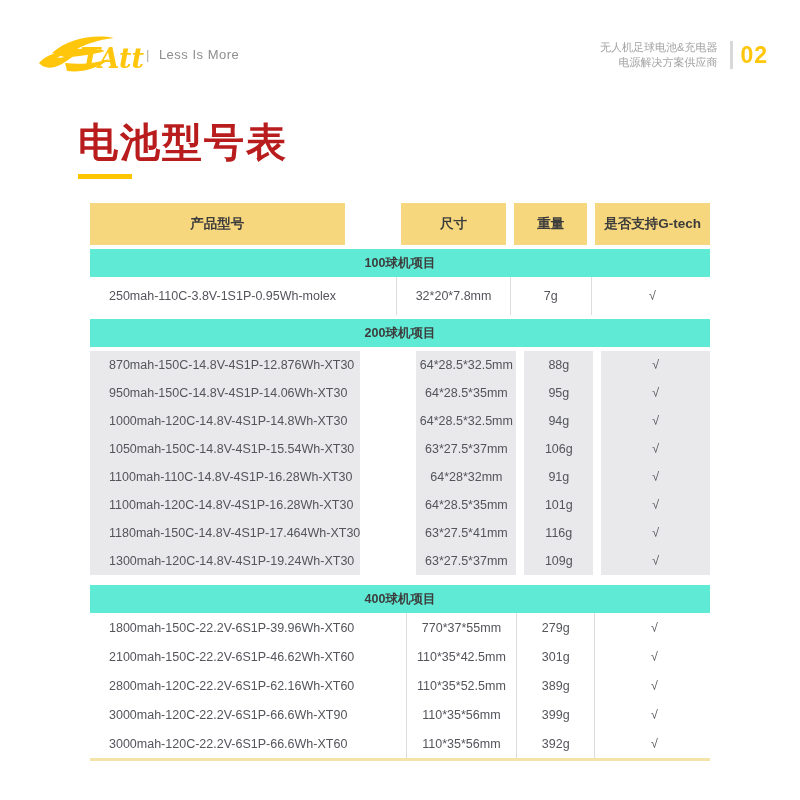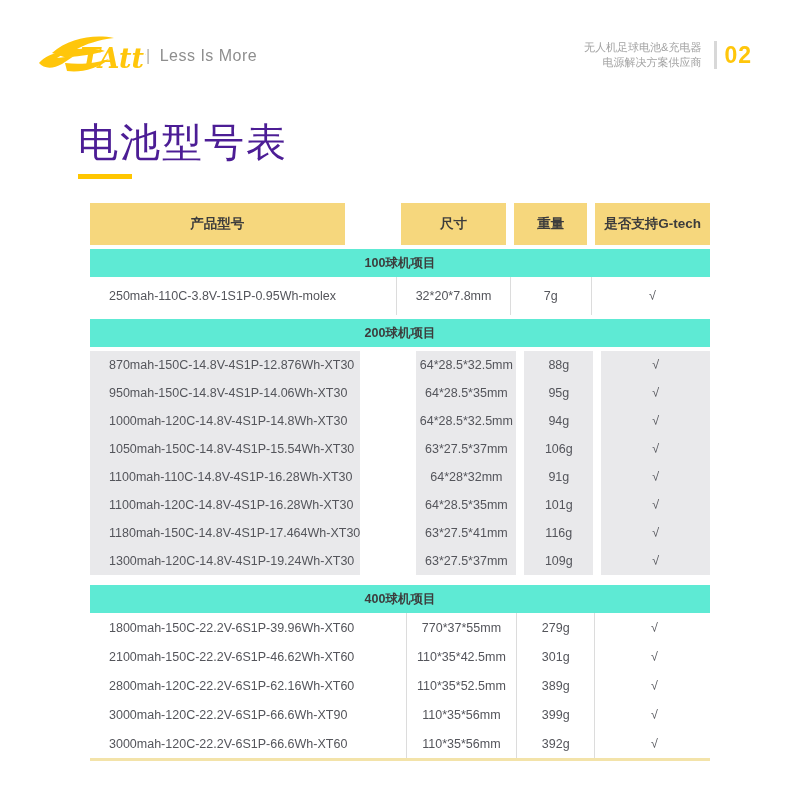--- a/index.html
+++ b/index.html
@@ -2,30 +2,30 @@
 <html><head>
 <meta charset="utf-8">
 <style>
   html,body{margin:0;padding:0;background:#ffffff;}
   .page{
     position:relative;width:800px;height:800px;background:#ffffff;overflow:hidden;
     font-family:"Liberation Sans",sans-serif;
   }
   
   .brand-logo{position:absolute;left:36px;top:30px;}
-  .brand-tagline{position:absolute;left:146px;top:47px;font-size:16px;color:#8e8e8e;letter-spacing:.5px;}
+  .brand-tagline{position:absolute;left:146px;top:47px;font-size:13px;color:#8e8e8e;letter-spacing:.5px;}
   .brand-tagline .pipe{color:#aeaeae;margin-right:9px;}
-  .header-right{position:absolute;right:48px;top:40px;display:flex;align-items:center;}
+  .header-right{position:absolute;right:32px;top:40px;display:flex;align-items:center;}
   .header-subtitle{text-align:right;font-size:11px;line-height:15px;color:#a3a3a3;}
   .header-divider{width:3px;height:28px;background:#d8d8d8;margin:0 7px 0 13px;}
   .page-number{font-size:23px;font-weight:bold;color:#FFC60B;letter-spacing:1px;}
 
   
   .title-block{position:absolute;left:78px;top:118px;}
-  .page-title{margin:0;font-size:40px;font-weight:normal;color:#4c1d95;letter-spacing:2px;line-height:48px;}
+  .page-title{margin:0;font-size:40px;font-weight:bold;color:#b91c1c;letter-spacing:2px;line-height:48px;}
   .title-underline{width:54px;height:5px;background:#FFC600;margin-top:8px;}
 
   
   .battery-table{position:absolute;left:90px;top:203px;width:620px;}
   .thead{display:flex;gap:8px;height:42px;}
   .th{background:#F6D77D;color:#3c3c3c;font-weight:bold;font-size:13.5px;
       display:flex;align-items:center;justify-content:center;}
   .c0{width:277px;}.c1{width:115px;margin-left:48px;}.c2{width:79px;}.c3{width:125px;}
 
   .section-bar{height:28px;background:#5eead4;display:flex;align-items:center;justify-content:center;

